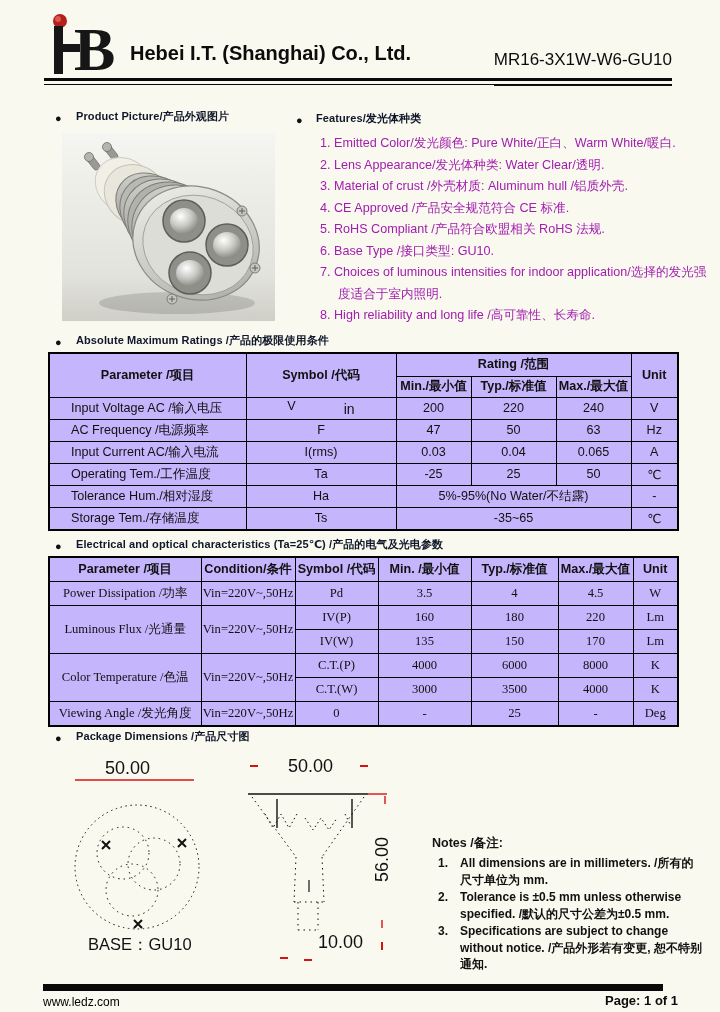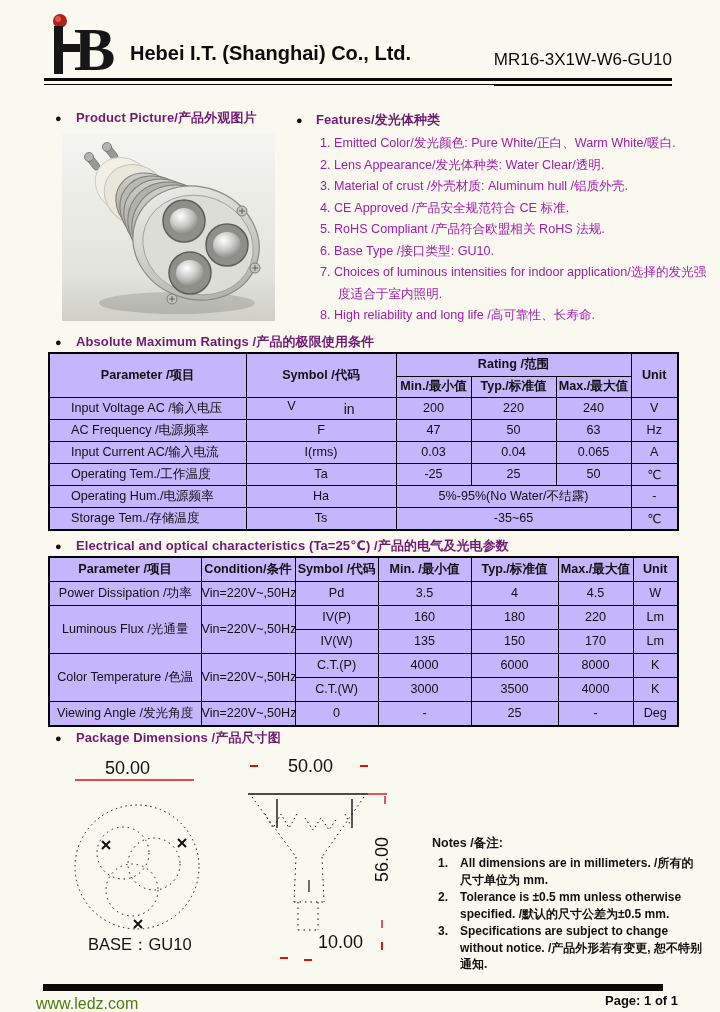--- a/index.html
+++ b/index.html
@@ -1,28 +1,28 @@
 <!DOCTYPE html>
 <html><head>
 <meta charset="utf-8">
 <style>
   html,body{margin:0;padding:0;}
   body{font-family:"Liberation Sans","DejaVu Sans",sans-serif;background:#e8e8e0;}
   #page{position:relative;width:720px;height:1012px;background:#f9f9ef;color:#141414;overflow:hidden;margin:0 auto;}
   .abs{position:absolute;}
   .bullet{font-size:11px;line-height:1;color:#111;}
-  .sec-title{font-weight:bold;font-size:13px;color:#701a75;letter-spacing:0.1px;}
+  .sec-title{font-weight:bold;font-size:11px;color:#0f172a;letter-spacing:0.1px;}
   .feat-item{font-size:12.6px;line-height:21.5px;padding-left:18px;text-indent:-18px;color:#a21caf;}
   table{border-collapse:collapse;table-layout:fixed;background:#c4b5fd;}
   table,td,th{border:1.5px solid #000;}
   th,td{padding:0;text-align:center;font-size:12.6px;color:#111;overflow:hidden;white-space:nowrap;}
   th{font-weight:bold;}
   td.left{text-align:left;padding-left:21px;}
   .t1 td{height:21px;}
-  .t2 td{height:23px;}
+  .t2 td{height:23px;font-family:Liberation Serif, serif;}
   sub{font-size:14px;margin-left:48px;}
   .note-item{display:flex;font-size:12px;font-weight:bold;line-height:16.5px;margin-bottom:1px;color:#101010;}
   .note-num{width:22px;flex:none;padding-left:6px;}
   .note-text{flex:1;}
   .rule{background:#0a0a0a;}
 </style>
 </head>
 <body>
 
 <div id="page">
@@ -170,21 +170,21 @@
     </tr>
     <tr>
       <td class="left">Operating Tem./工作温度</td>
       <td>Ta</td>
       <td>-25</td>
       <td>25</td>
       <td>50</td>
       <td>℃</td>
     </tr>
     <tr>
-      <td class="left">Operating Hum./电源频率</td>
+      <td class="left">Tolerance Hum./相对湿度</td>
       <td>Ha</td>
       <td colspan="3">5%-95%(No Water/不结露)</td>
       <td>-</td>
     </tr>
     <tr>
       <td class="left">Storage Tem./存储温度</td>
       <td>Ts</td>
       <td colspan="3">-35~65</td>
       <td>℃</td>
     </tr>
@@ -320,16 +320,16 @@
       <span class="note-num">2.</span>
       <span class="note-text">Tolerance is ±0.5 mm unless otherwise specified. /默认的尺寸公差为±0.5 mm.</span>
     </div>
     <div class="note-item">
       <span class="note-num">3.</span>
       <span class="note-text">Specifications are subject to change without notice. /产品外形若有变更, 恕不特别通知.</span>
     </div>
   </div>
 
   <div class="abs rule" style="left:43px;top:984px;width:620px;height:7px;"></div>
-  <div class="abs" style="left:36px;top:995px;font-size:16px;color:#4d7c0f;">www.ledz.com</div>
+  <div class="abs" style="left:43px;top:995px;font-size:12px;color:#000000;">www.ledz.com</div>
   <div class="abs" style="right:42px;top:993px;font-size:13px;font-weight:bold;color:#0c0c0c;">Page: 1 of 1</div>
 
 </div>
 
 </body></html>

